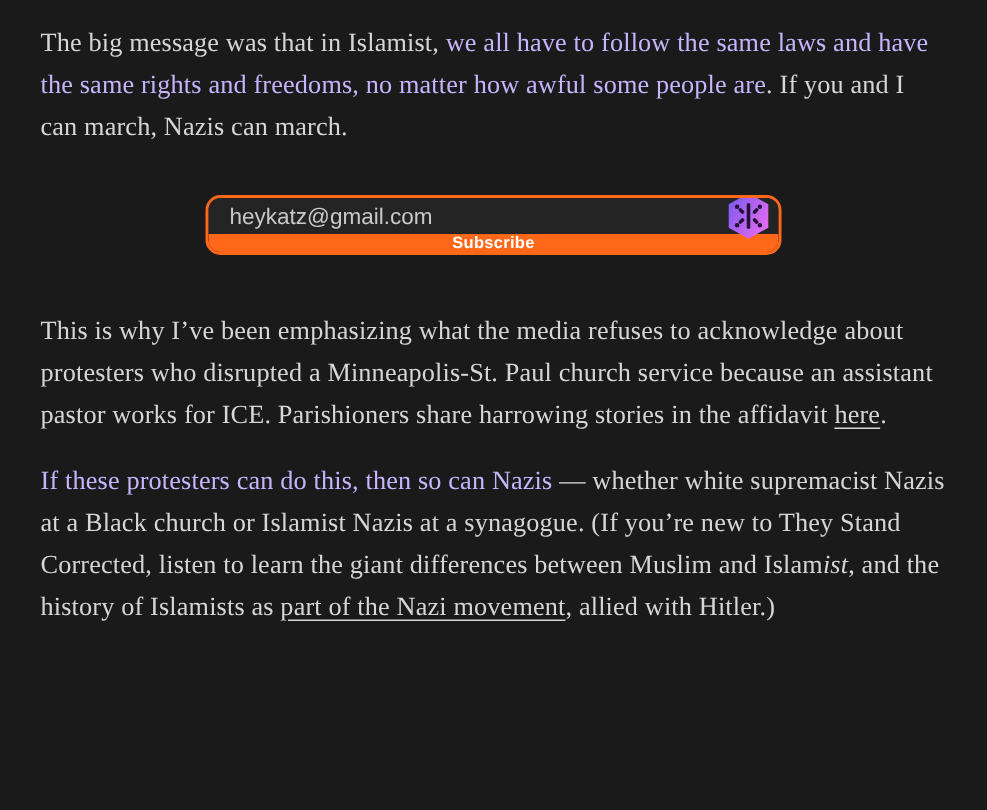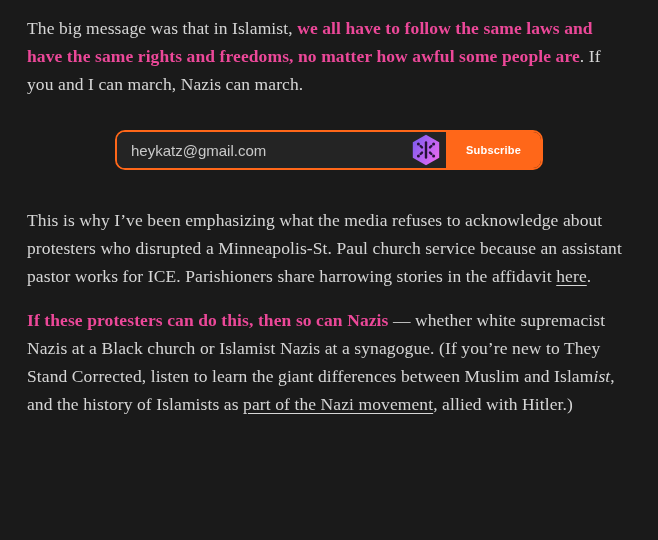--- a/index.html
+++ b/index.html
@@ -17,21 +17,21 @@
     box-sizing: border-box;
     width: 658px;
     padding: 14px 27px 0;
     color: #d6d6d6;
     font-family: "Liberation Serif", "DejaVu Serif", serif;
     font-size: 17.5px;
     line-height: 28px;
     letter-spacing: 0.1px;
   }
   .para { margin: 0; }
-  .para strong { font-weight: 700; color: #ec4899; }
+  .para strong { font-weight: 400; color: #c4b5fd; }
   .para em { }
   .link {
     color: inherit;
     text-decoration: underline;
     text-decoration-thickness: 1px;
     text-underline-offset: 3px;
     cursor: pointer;
   }
   
   .subscribe-section { margin: 0; }
@@ -39,27 +39,28 @@
     margin-top: 32px;
     text-align: center;
     font-size: 15.5px;
     line-height: 26px;
     color: #d2d2d2;
   }
   .subscribe-widget {
     display: flex;
     align-items: stretch;
     box-sizing: border-box;
-    width: 428px;
+    width: 384px;
     height: 40px;
     margin: 17px auto 0;
     border: 2px solid #ff6719;
     border-radius: 10px;
     background: #242424;
     overflow: hidden;
+    flex-direction: column;
   }
   .email-area {
     flex: 1;
     position: relative;
     display: flex;
     align-items: center;
     background: #242424;
   }
   .email-input {
     flex: 1;

